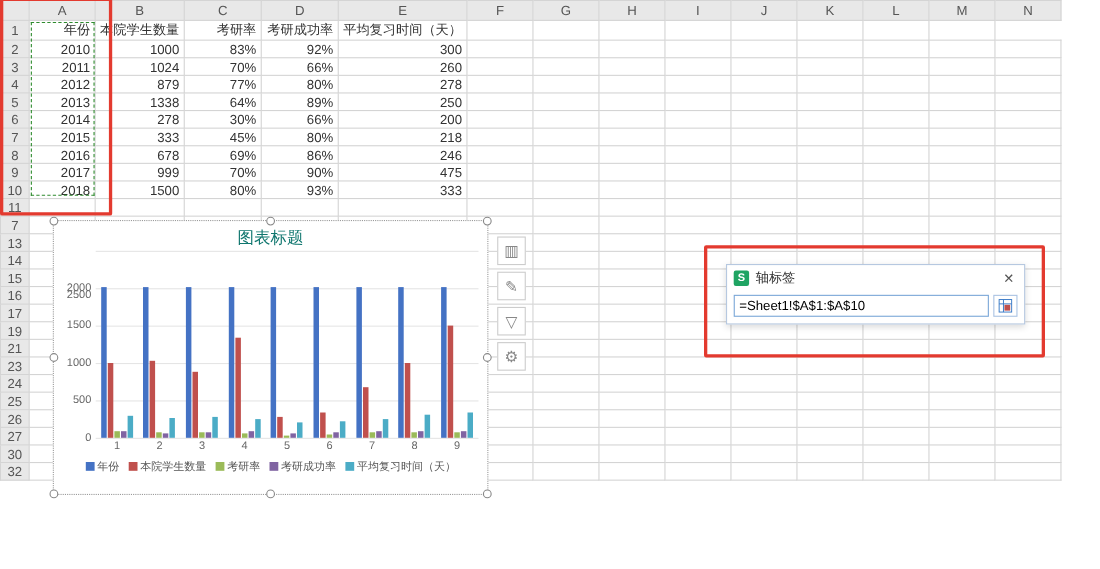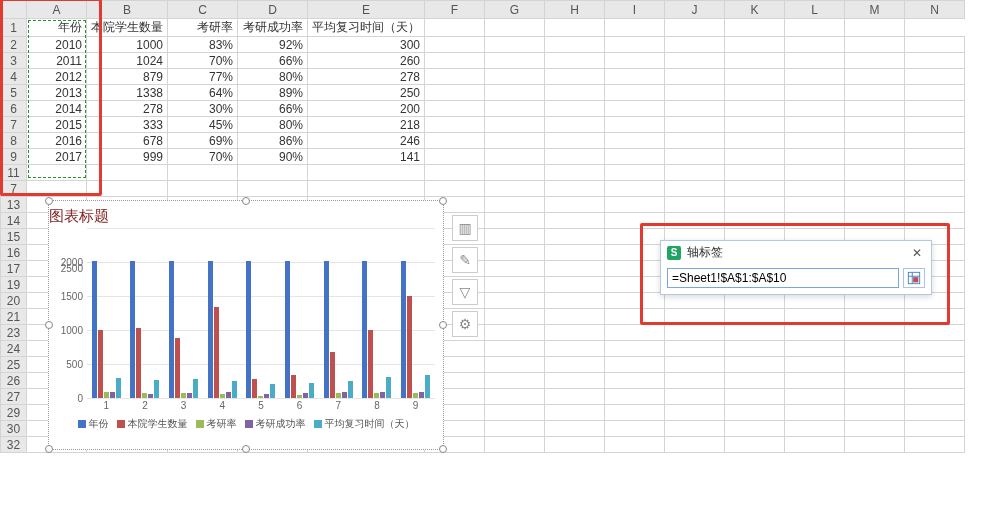--- a/index.html
+++ b/index.html
@@ -83,21 +83,22 @@
     width: 8px; height: 8px;
     border: 1px solid #888;
     background: #fff;
     border-radius: 50%;
   }
   .h-nw { left:-4px; top:-4px; } .h-n { left:50%; top:-4px; margin-left:-4px;}
   .h-ne { right:-4px; top:-4px;} .h-e { right:-4px; top:50%; margin-top:-4px;}
   .h-se { right:-4px; bottom:-4px;} .h-s { left:50%; bottom:-4px; margin-left:-4px;}
   .h-sw { left:-4px; bottom:-4px;} .h-w { left:-4px; top:50%; margin-top:-4px;}
   .chart-title {
-    color: #7f1d1d;
+    text-align: center;
+    color: #0f766e;
     font-size: 15px;
     padding: 6px 0 2px;
   }
   .plot {
     position: relative;
     height: 170px;
     margin: 0 8px 0 38px;
   }
   .yaxis {
     position: absolute;
@@ -391,21 +392,38 @@
         <td></td>
         <td></td>
         <td></td>
       </tr>
       <tr>
         <th class="rowhdr">9</th>
         <td>2017</td>
         <td>999</td>
         <td>70%</td>
         <td>90%</td>
-        <td>141</td>
+        <td>475</td>
+        <td></td>
+        <td></td>
+        <td></td>
+        <td></td>
+        <td></td>
+        <td></td>
+        <td></td>
+        <td></td>
+        <td></td>
+      </tr>
+      <tr>
+        <th class="rowhdr">10</th>
+        <td>2018</td>
+        <td>1500</td>
+        <td>80%</td>
+        <td>93%</td>
+        <td>333</td>
         <td></td>
         <td></td>
         <td></td>
         <td></td>
         <td></td>
         <td></td>
         <td></td>
         <td></td>
         <td></td>
       </tr>
@@ -542,37 +560,20 @@
         <td></td>
         <td></td>
         <td></td>
         <td></td>
         <td></td>
         <td></td>
         <td></td>
         <td></td>
       </tr>
       <tr>
-        <th class="rowhdr">20</th>
-        <td></td>
-        <td></td>
-        <td></td>
-        <td></td>
-        <td></td>
-        <td></td>
-        <td></td>
-        <td></td>
-        <td></td>
-        <td></td>
-        <td></td>
-        <td></td>
-        <td></td>
-        <td></td>
-      </tr>
-      <tr>
         <th class="rowhdr">21</th>
         <td></td>
         <td></td>
         <td></td>
         <td></td>
         <td></td>
         <td></td>
         <td></td>
         <td></td>
         <td></td>
@@ -645,37 +646,20 @@
         <td></td>
         <td></td>
         <td></td>
         <td></td>
         <td></td>
         <td></td>
         <td></td>
       </tr>
       <tr>
         <th class="rowhdr">27</th>
-        <td></td>
-        <td></td>
-        <td></td>
-        <td></td>
-        <td></td>
-        <td></td>
-        <td></td>
-        <td></td>
-        <td></td>
-        <td></td>
-        <td></td>
-        <td></td>
-        <td></td>
-        <td></td>
-      </tr>
-      <tr>
-        <th class="rowhdr">29</th>
         <td></td>
         <td></td>
         <td></td>
         <td></td>
         <td></td>
         <td></td>
         <td></td>
         <td></td>
         <td></td>
         <td></td>

